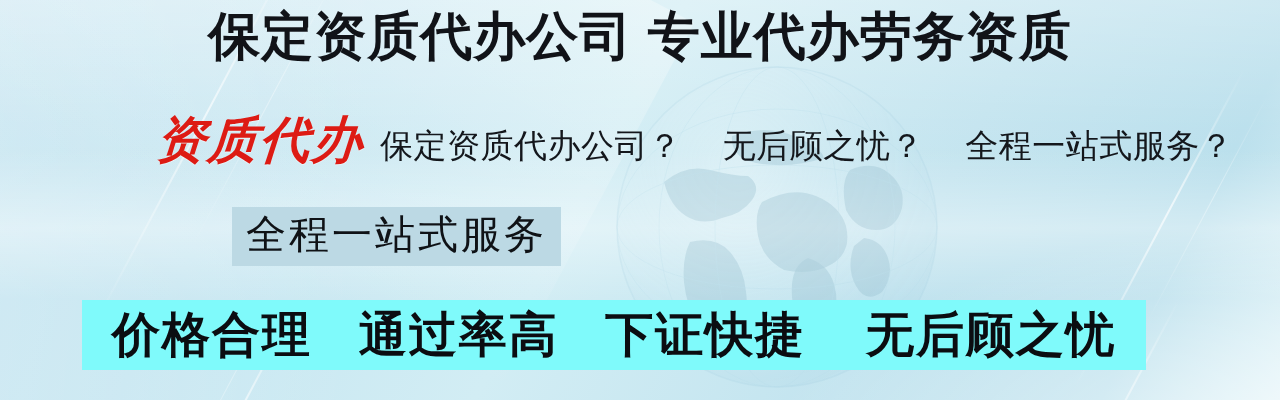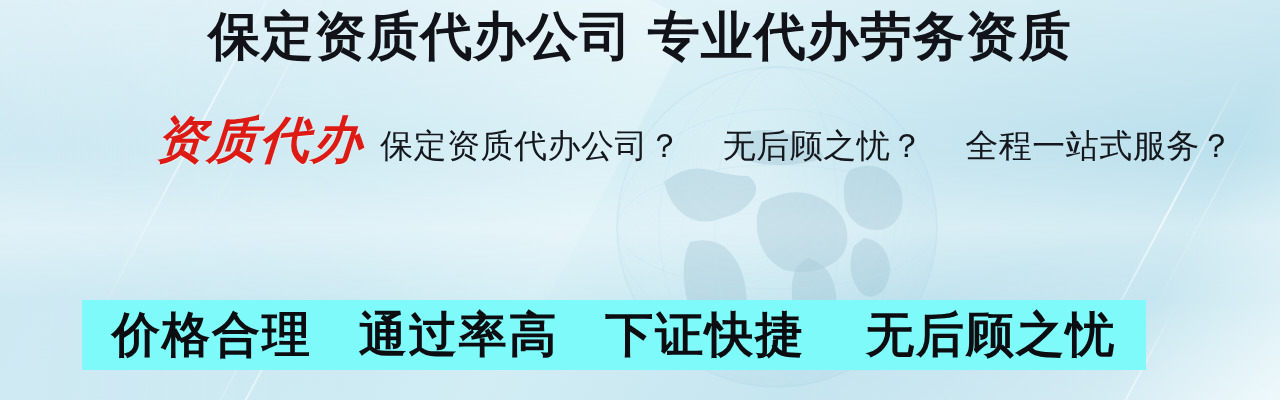--- a/index.html
+++ b/index.html
@@ -201,20 +201,23 @@
     <span class="brand-red">资质代办</span>
     <span class="questions">
       <span>保定资质代办公司？</span>
       <span class="q-gap"></span>
       <span>无后顾之忧？</span>
       <span class="q-gap"></span>
       <span>全程一站式服务？</span>
     </span>
   </div>
 
+  <div class="onestop-wrap">
+    <span class="onestop">全程一站式服务</span>
+  </div>
 
   <div class="slogan-wrap">
     <div class="slogan">
       <span>价格合理</span>
       <span class="s-gap"></span>
       <span>通过率高</span>
       <span class="s-gap"></span>
       <span>下证快捷</span>
       <span class="s-gap-wide"></span>
       <span>无后顾之忧</span>

